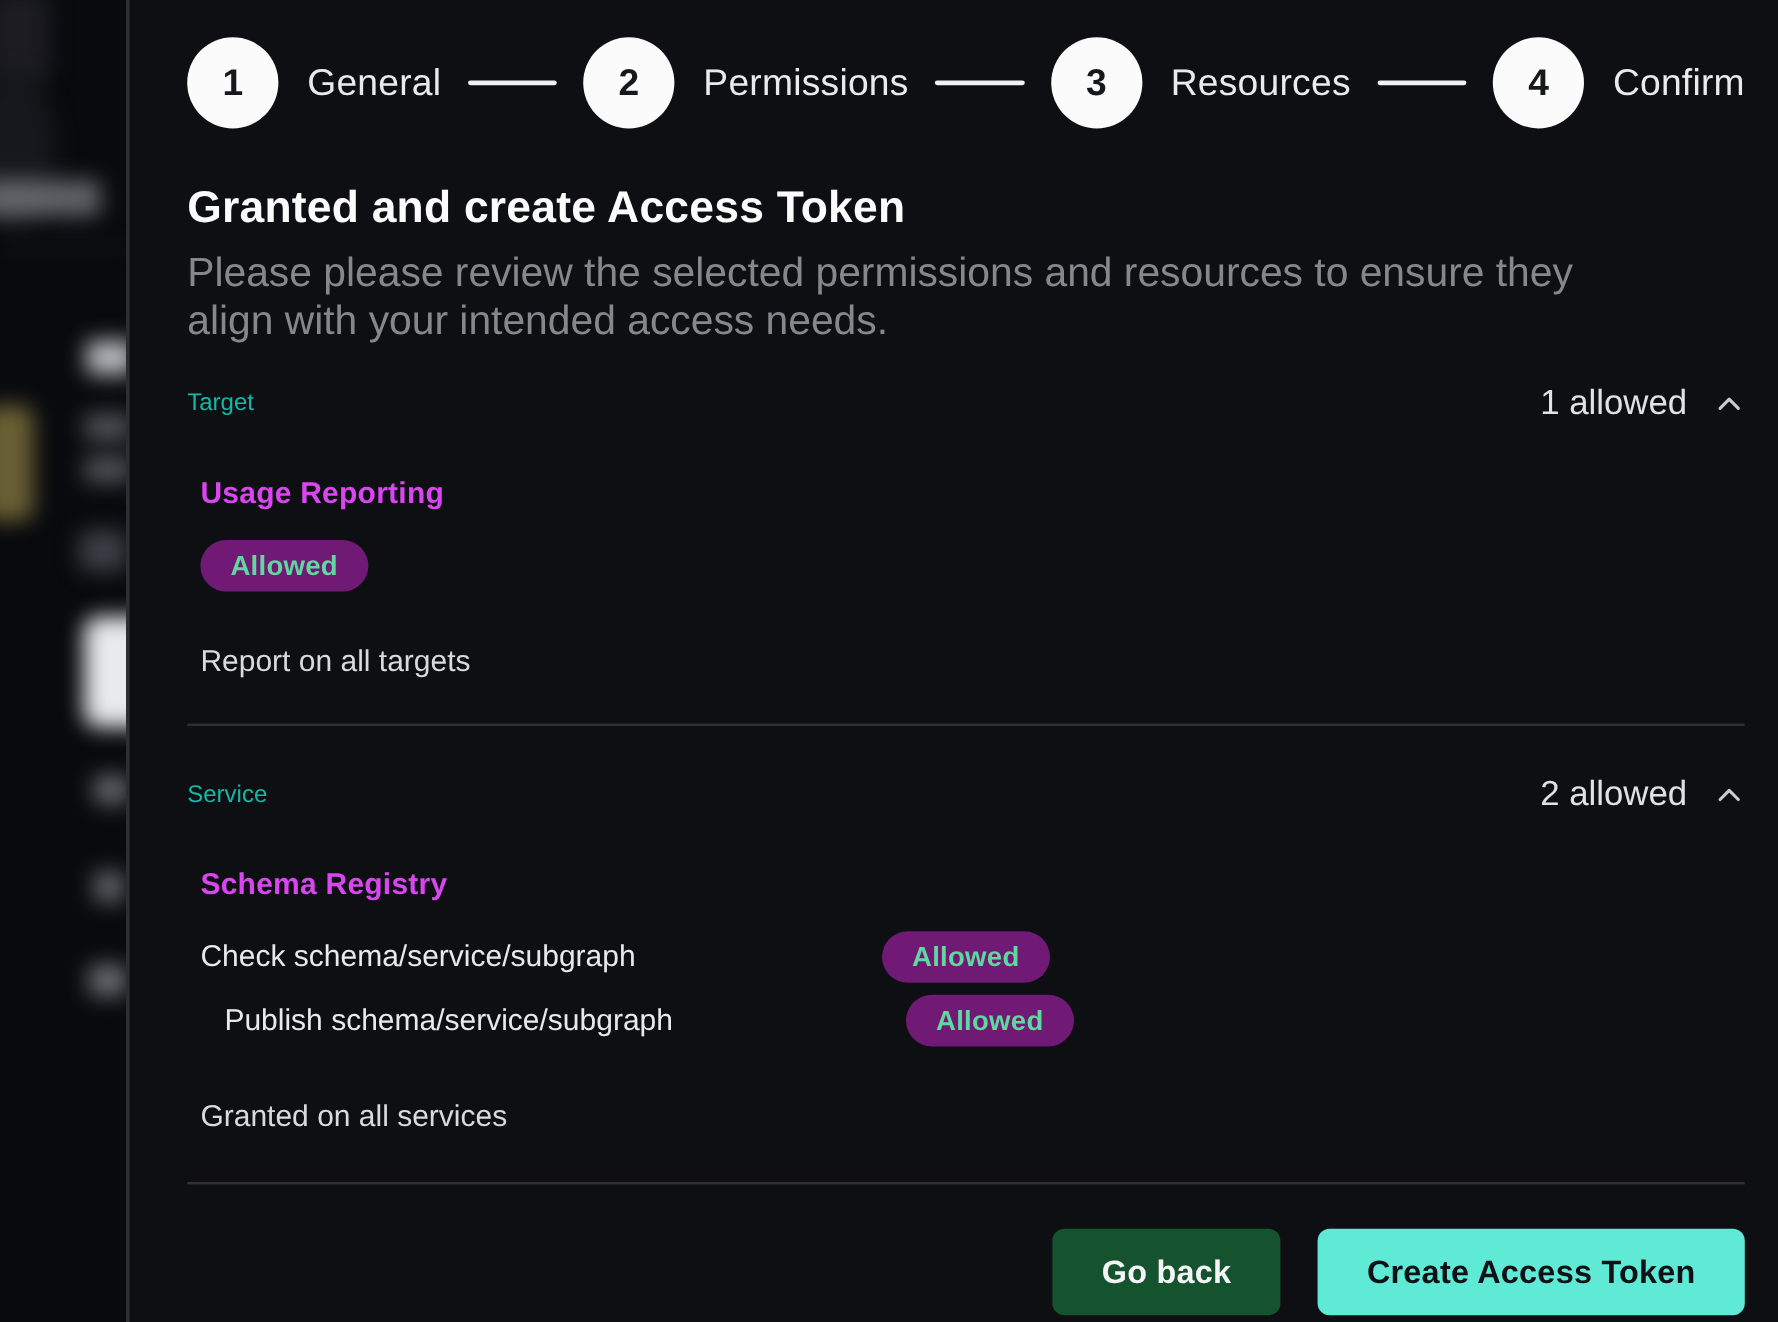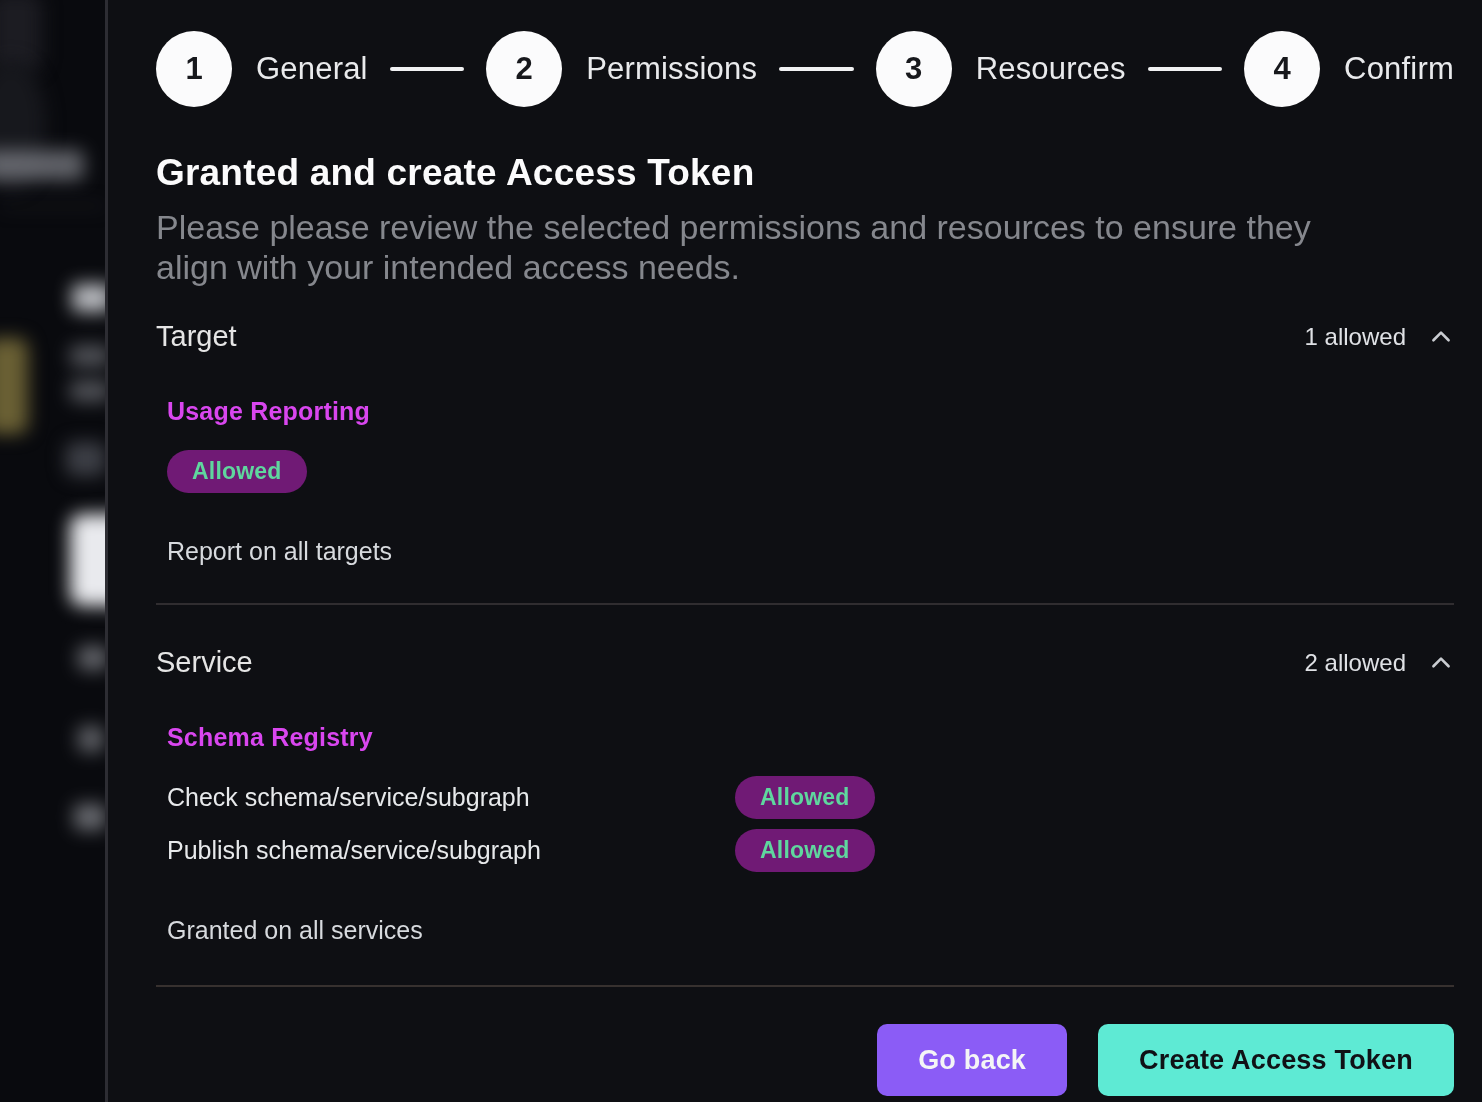--- a/index.html
+++ b/index.html
@@ -60,33 +60,33 @@
   
   .page-title { margin-top: 45px; font-size: 37px; font-weight: 700; color: #fbfbfc; letter-spacing: .2px; }
   .page-desc  { margin-top: 13px; font-size: 34px; line-height: 40px; color: #85878d; max-width: 1225px; }
 
   
   .section-head {
     display: flex; align-items: center; justify-content: space-between;
     margin-top: 33px;
   }
   .section-head.second { margin-top: 41px; }
-  .section-title { font-size: 29px; font-weight: 500; color: #e5e5e5; }
+  .section-title { font-size: 20px; font-weight: 500; color: #14b8a6; }
   .collapse-toggle {
     display: flex; align-items: center; gap: 22px;
     background: none; border: none; cursor: pointer;
     font-family: inherit;
   }
-  .allowed-count { font-size: 24px; color: #dfe1e5; }
+  .allowed-count { font-size: 29px; color: #dfe1e5; }
   .chev { width: 26px; height: 26px; display: block; }
 
   .group { margin-top: 44px; padding-left: 11px; }
   .group-name { font-size: 25px; font-weight: 700; color: #d946ef; letter-spacing: .2px; }
   .perm-row { display: flex; align-items: center; margin-top: 24px; }
-  .perm-row + .perm-row { margin-top: 10px; }
+  .perm-row + .perm-row { margin-top: 10px; margin-left: 20px; }
   .perm-label { width: 568px; font-size: 25px; color: #e7e9eb; }
   .badge {
     display: inline-flex; align-items: center; justify-content: center;
     background: #701a75; color: #5fd79e;
     font-size: 23px; font-weight: 700;
     padding: 8px 25px; border-radius: 999px;
     letter-spacing: .2px;
   }
   .granted-note { margin-top: 44px; padding-left: 11px; font-size: 25px; color: #d7dade; }
 
@@ -98,21 +98,21 @@
     margin-top: 37px;
     display: flex; justify-content: flex-end; align-items: center; gap: 31px;
   }
   .btn {
     font-family: inherit; font-size: 27px; font-weight: 700;
     border: none; border-radius: 10px; cursor: pointer;
     padding: 0 41px; height: 72px;
     display: inline-flex; align-items: center; justify-content: center;
     letter-spacing: .2px;
   }
-  .btn-secondary { background: #8b5cf6; color: #f4f5f6; }
+  .btn-secondary { background: #14532d; color: #f4f5f6; }
   .btn-primary   { background: #5eead4; color: #101116; }
 </style>
 </head>
 <body>
 
 <div class="app">
 
   <aside class="backdrop">
     <div class="shape b-logo"></div>
     <div class="shape b-glow"></div>

